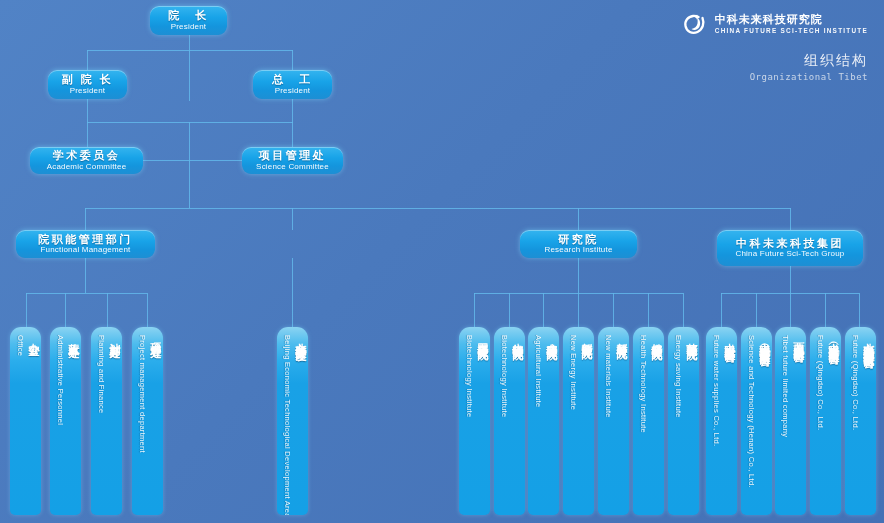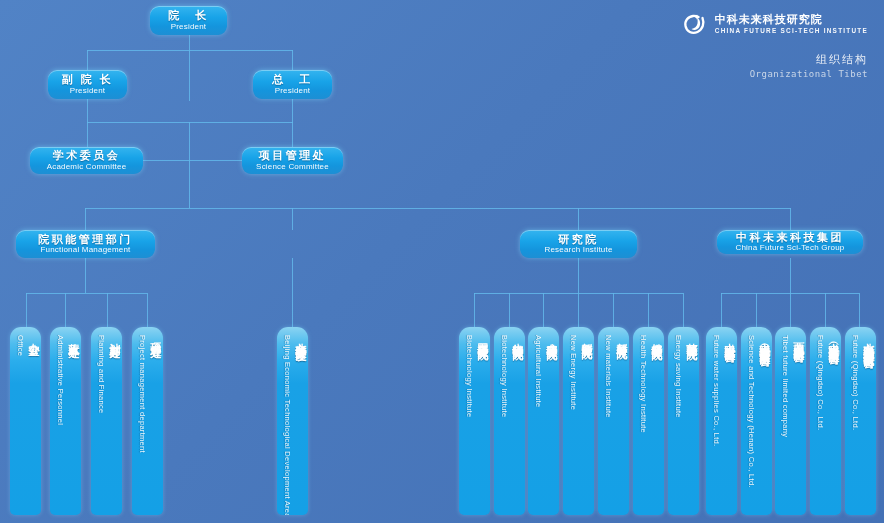--- a/index.html
+++ b/index.html
@@ -62,21 +62,21 @@
     opacity:.92;margin-right:1px;margin-top:1px;
   }
 
   
   .brand{position:absolute;right:16px;top:11px;display:flex;align-items:center;gap:7px;}
   .brand-logo{width:26px;height:26px;flex:0 0 26px;}
   .brand-txt{display:flex;flex-direction:column;}
   .brand-cn{color:#fff;font-size:11px;font-weight:700;letter-spacing:1px;line-height:1.05;}
   .brand-en{color:#fff;font-size:6.4px;font-weight:700;letter-spacing:1.25px;margin-top:2px;opacity:.95;}
   .sub{position:absolute;right:16px;top:52px;text-align:right;}
-  .sub-cn{color:#e9eef6;font-size:11px;letter-spacing:2px;}
+  .sub-cn{color:#e9eef6;font-size:14px;letter-spacing:2px;}
   .sub-en{color:#c9d6e8;font-size:9px;letter-spacing:.5px;font-family:"DejaVu Sans Mono","Liberation Mono",monospace;margin-top:2px;}
 </style>
 </head>
 <body>
 
 <div class="stage">
 
   <div class="brand">
     <span class="brand-logo">
       <svg viewBox="0 0 52 52" width="26" height="26" aria-hidden="true">
@@ -174,21 +174,21 @@
     <span class="cn">院职能管理部门</span>
     <span class="en">Functional Management</span>
   </div>
 
 
   <div class="box" style="left:520px;top:230px;width:117px;height:28px;">
     <span class="cn">研究院</span>
     <span class="en">Research Institute</span>
   </div>
 
-  <div class="box" style="left:717px;top:230px;width:146px;height:24px;">
+  <div class="box" style="left:717px;top:230px;width:146px;height:36px;">
     <span class="cn">中科未来科技集团</span>
     <span class="en">China Future Sci-Tech Group</span>
   </div>
 
   <div class="vbox" style="left:10px;top:327px;width:31px;height:188px;">
     <div class="vinner">
       <span class="vtxt">办公室</span>
       <span class="vtxt en">Office</span>
     </div>
   </div>

